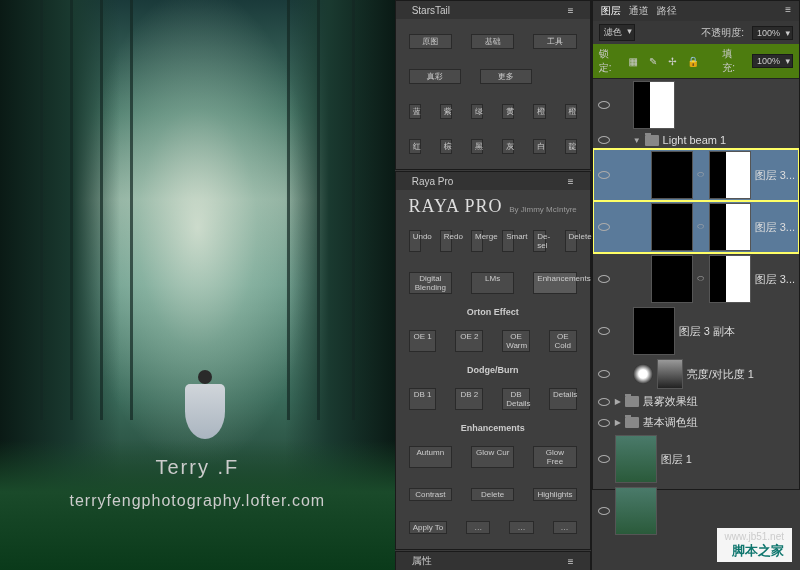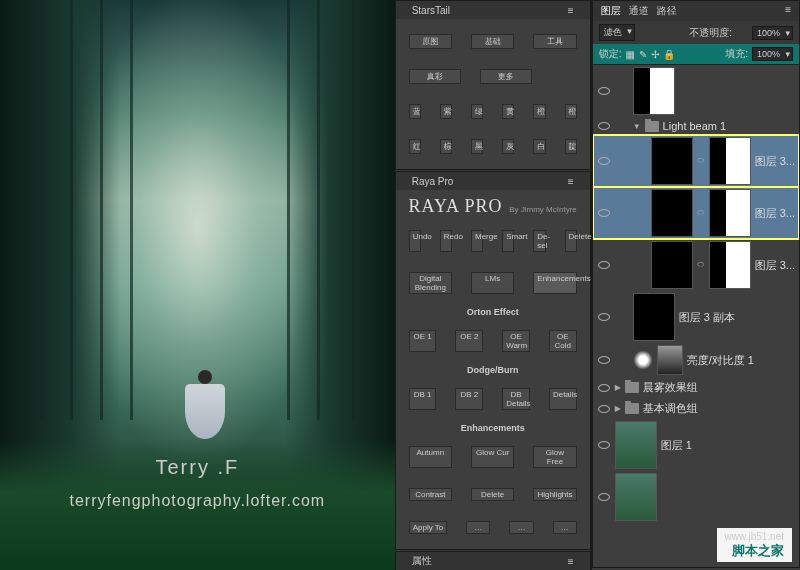--- a/index.html
+++ b/index.html
@@ -25,24 +25,24 @@
 .panel-body{padding:4px}
 .btn{display:inline-block;background:#4a4a4a;border:1px solid #2a2a2a;padding:2px 4px;margin:9px;font-size:9px;color:#ccc;cursor:pointer;text-align:center}
 .btn.sm{padding:1px 3px;font-size:8px}
 .raya-title{font-family:Georgia,serif;font-size:18px;color:#ddd;letter-spacing:1px;display:inline-block}
 .raya-sub{font-size:8px;color:#999;margin-left:4px}
 .btn-row{display:flex;flex-wrap:wrap;gap:1px;margin:2px 0}
 .btn-row .btn{flex:1;min-width:0}
 .section-label{text-align:center;font-size:9px;color:#ccc;font-weight:bold;padding:2px}
 .layers-hdr{display:flex;gap:8px;padding:3px 8px;background:#333;font-size:10px}
 .layers-hdr span.active{color:#fff}
-.layers-opts{display:flex;gap:20px;padding:3px 6px;align-items:center;font-size:9px;background:#383838}
+.layers-opts{display:flex;gap:8px;padding:3px 6px;align-items:center;font-size:9px;background:#383838}
 .sel{background:#2a2a2a;border:1px solid #1a1a1a;padding:1px 12px 1px 4px;font-size:9px;color:#ccc;position:relative}
 .sel::after{content:"▾";position:absolute;right:2px}
-.lock-row{display:flex;gap:4px;padding:3px 6px;align-items:center;font-size:9px;background:#0f766e;border-bottom:1px solid #222}
+.lock-row{display:flex;gap:11px;padding:3px 6px;align-items:center;font-size:9px;background:#4d7c0f;border-bottom:1px solid #222}
 .layer-list{max-height:460px;overflow-y:auto}
 .layer{display:flex;align-items:center;padding:2px 4px;gap:4px;min-height:30px}
 .layer.tall{min-height:52px}
 .layer.sel-hl{background:#5a7a9a;outline:2px solid #ffff66;outline-offset:-1px}
 .eye{width:14px;height:12px;display:flex;align-items:center;justify-content:center;cursor:pointer}
 .eye::before{content:"";width:10px;height:6px;border:1px solid #aaa;border-radius:50%}
 .indent{width:14px}
 .thumb{width:38px;height:38px;border:1px solid #555;background:#222;flex-shrink:0}
 .thumb.big{width:42px;height:48px}
 .thumb.mask-b{background:linear-gradient(90deg,#000 40%,#fff 40%)}
@@ -181,21 +181,21 @@
             <span>属性</span>
             <span class="menu-ic">≡</span>
           </div>
         <div class="panel-body" style="height:220px">
           <span>无属性</span>
         </div>
       </div>
     </div>
 
     <div class="right-col">
-      <div class="panel" style="height:568px">
+      <div class="panel" style="height:490px">
         <div class="layers-hdr">
           <span class="active">图层</span>
           <span>通道</span>
           <span>路径</span>
           <span style="flex:1"></span>
           <span class="menu-ic">≡</span>
         </div>
         <div class="layers-opts">
           <span class="sel">滤色</span>
           <span style="flex:1"></span>

